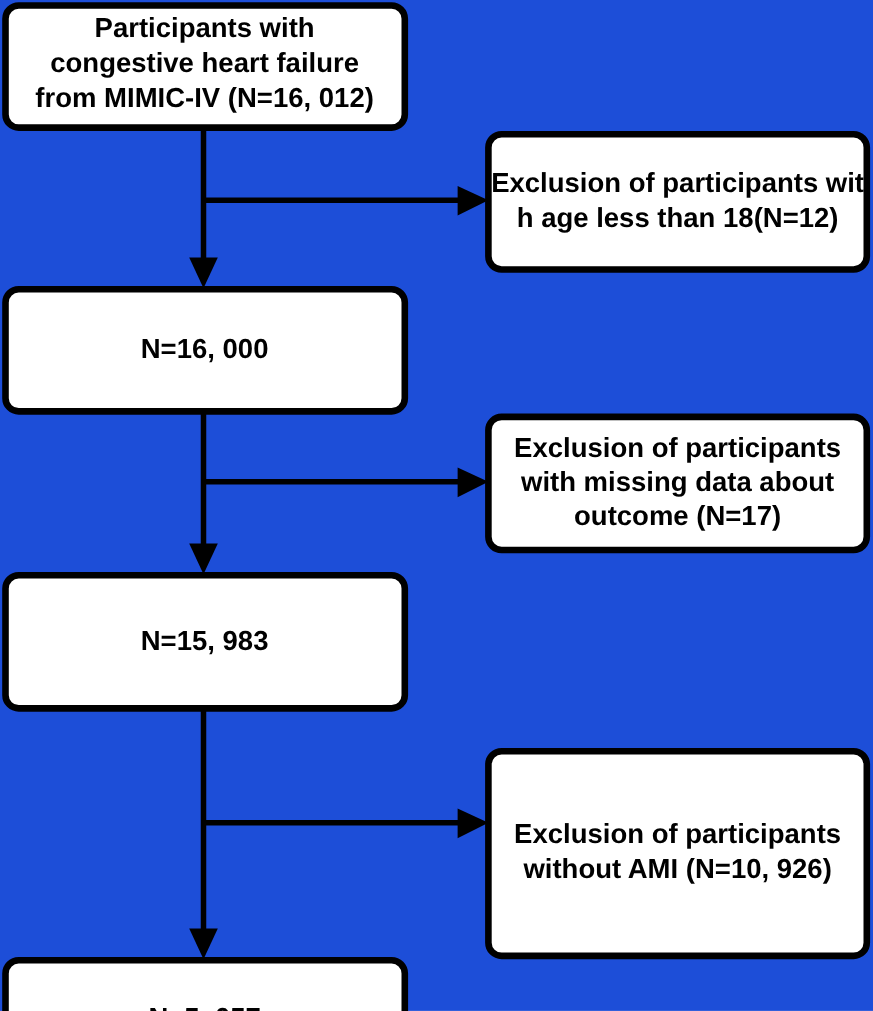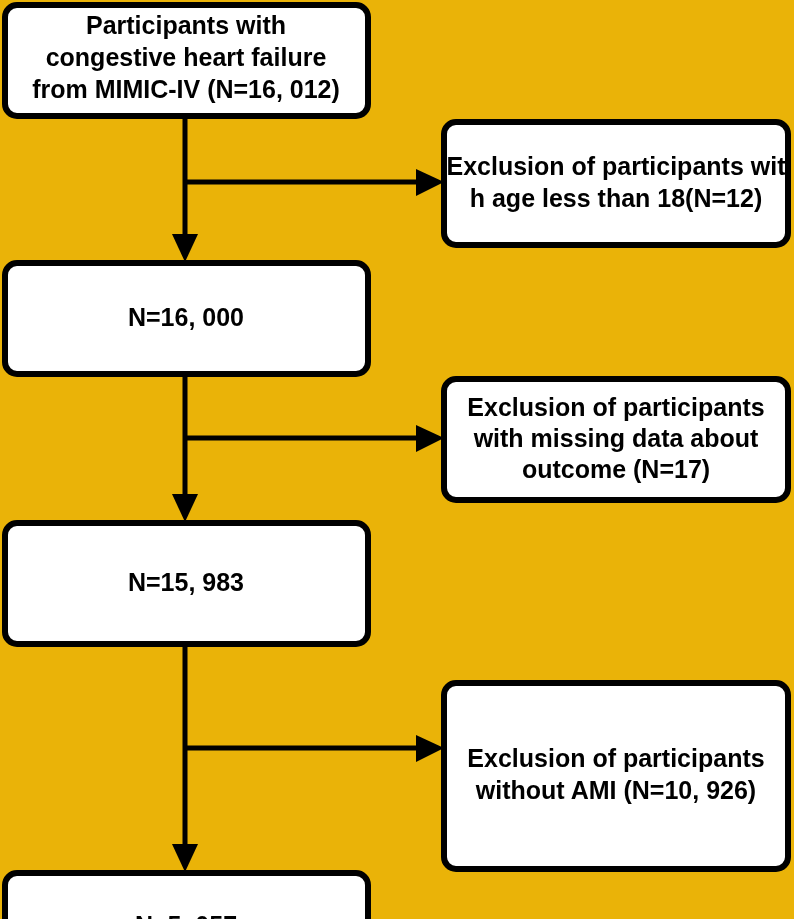--- a/index.html
+++ b/index.html
@@ -4,21 +4,21 @@
 <style>
   html, body {
     margin: 0;
     padding: 0;
     background: #ffffff;
   }
   #flowchart-page {
     position: relative;
     width: 794px;
     height: 919px;
-    background: #eab308;
+    background: #1d4ed8;
     overflow: hidden;
     font-family: "Liberation Sans", sans-serif;
   }
   svg.chart-canvas {
     position: absolute;
     left: 0;
     top: 0;
     width: 794px;
     height: 919px;
     display: block;

